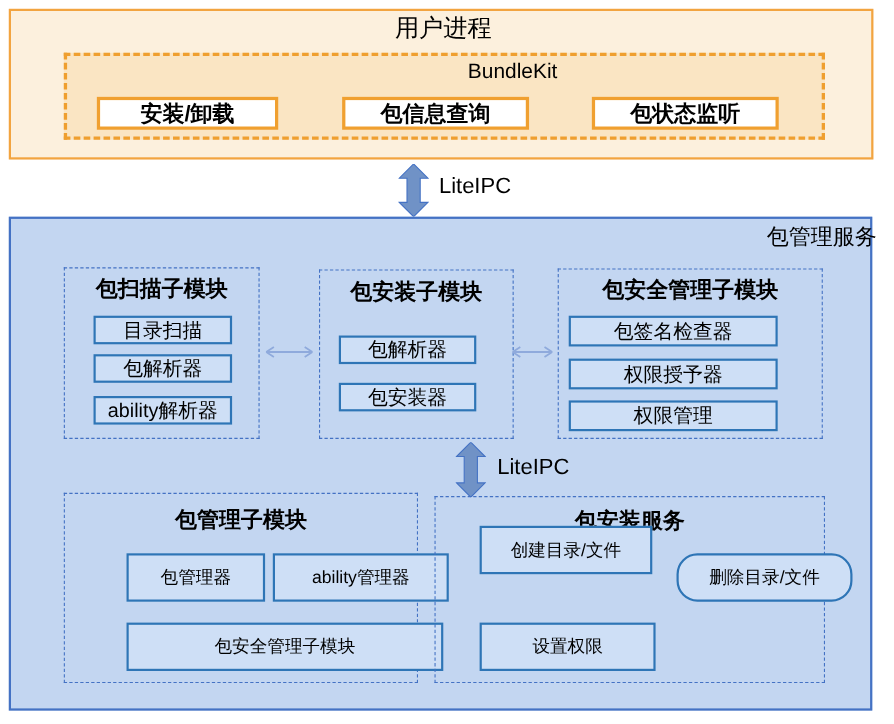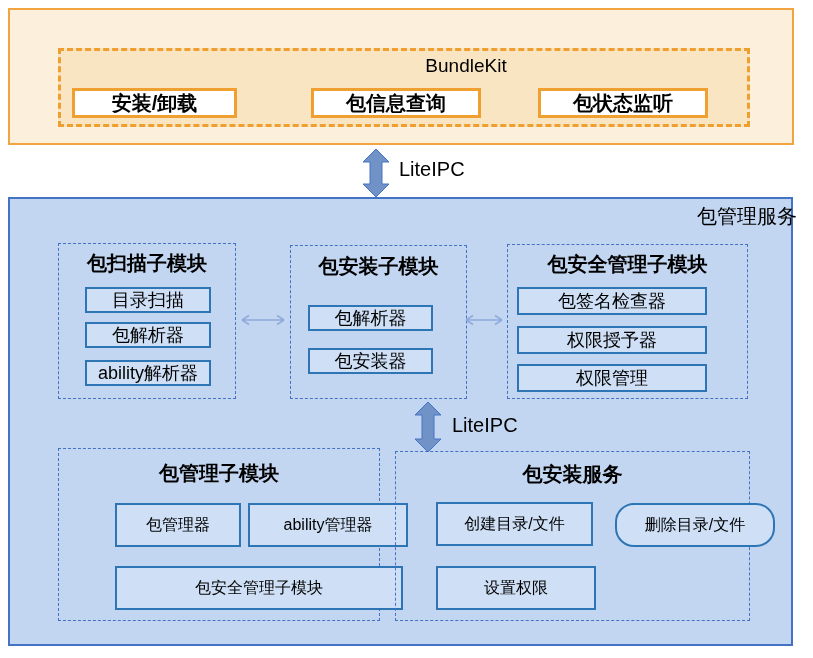--- a/index.html
+++ b/index.html
@@ -25,24 +25,25 @@
   .item.big{font-size:16px;margin-left:33px;}
   .ipc-label{font-size:20px;line-height:24px;}
   svg{display:block;}
 </style>
 </head>
 <body>
 
 <div class="canvas">
 
   <div class="abs user-box"></div>
+  <div class="abs up-title">用户进程</div>
   <div class="abs bk-box"></div>
   <div class="abs bk-title">BundleKit</div>
 
-  <div class="abs obtn" style="left:72px;width:165px;">安装/卸载</div>
+  <div class="abs obtn" style="left:88px;width:165px;">安装/卸载</div>
   <div class="abs obtn" style="left:311px;width:170px;">包信息查询</div>
   <div class="abs obtn" style="left:538px;width:170px;">包状态监听</div>
 
   <div class="abs" style="left:362px;top:149px;">
     <svg width="28" height="48" viewBox="0 0 28 48">
       <polygon points="14,0 27,13 20,13 20,35 27,35 14,48 1,35 8,35 8,13 1,13" fill="#7092C6" stroke="#4472C4" stroke-width="1"></polygon>
     </svg>
   </div>
   <div class="abs ipc-label" style="left:399px;top:157px;">LiteIPC</div>
 
@@ -90,17 +91,17 @@
   <div class="abs module" style="left:58px;top:448px;width:322px;height:173px;">
     <div class="mod-title" style="top:13px;">包管理子模块</div>
   </div>
   <div class="abs item big" style="left:82px;top:503px;width:126px;height:44px;">包管理器</div>
   <div class="abs item big" style="left:215px;top:503px;width:160px;height:44px;">ability管理器</div>
   <div class="abs item big" style="left:82px;top:566px;width:288px;height:44px;">包安全管理子模块</div>
 
   <div class="abs module" style="left:395px;top:451px;width:355px;height:170px;">
     <div class="mod-title" style="top:11px;">包安装服务</div>
   </div>
-  <div class="abs item big" style="left:403px;top:502px;width:157px;height:44px;">创建目录/文件</div>
+  <div class="abs item big" style="left:403px;top:478px;width:157px;height:44px;">创建目录/文件</div>
   <div class="abs item big" style="left:582px;top:503px;width:160px;height:44px;border-radius:19px;">删除目录/文件</div>
   <div class="abs item big" style="left:403px;top:566px;width:160px;height:44px;">设置权限</div>
 
 </div>
 
 </body></html>

